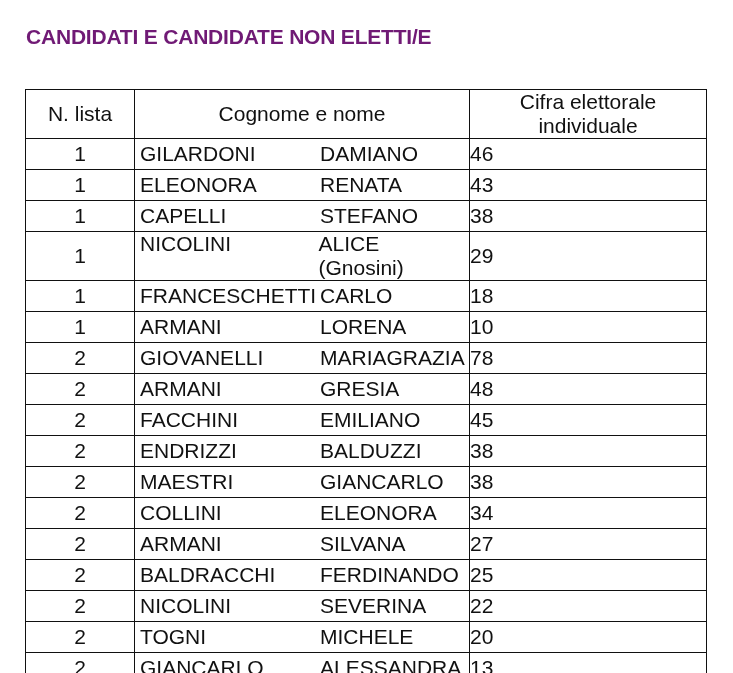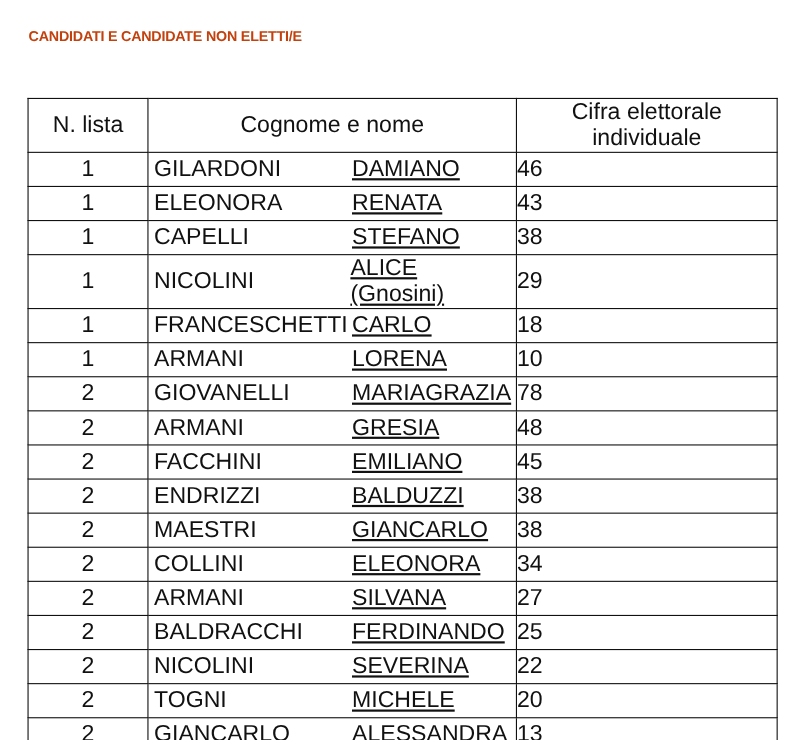--- a/index.html
+++ b/index.html
@@ -12,25 +12,25 @@
       height: 673px;
       position: relative;
       overflow: hidden;
       font-family: "Liberation Sans", sans-serif;
       color: #111111;
     }
     .doc-title {
       position: absolute;
       left: 26px;
       top: 25px;
-      font-size: 13px;
+      font-size: 21px;
       font-weight: bold;
       letter-spacing: -0.2px;
       margin: 0;
-      color: #c2410c;
+      color: #701a75;
       text-align: right;
     }
     table.results {
       position: absolute;
       left: 25px;
       top: 89px;
       width: 682px;
       border-collapse: collapse;
       font-size: 21px;
     }
@@ -44,30 +44,28 @@
     table.results th {
       font-weight: normal;
       height: 34px;
       text-align: center;
     }
     .col-list { width: 108px; text-align: center; }
     .col-name { width: 334px; }
     .col-votes { width: 236px; text-align: left; }
     .name-cell {
       display: flex;
-      align-items: center;
     }
     .surname {
       display: inline-block;
       width: 180px;
       padding-left: 5px;
     }
     .firstname {
       display: inline-block;
-      text-decoration: underline;
     }
   </style>
 </head>
 <body>
 
 <h1 class="doc-title">CANDIDATI E CANDIDATE NON ELETTI/E</h1>
 
 <table class="results">
   <thead>
     <tr>

